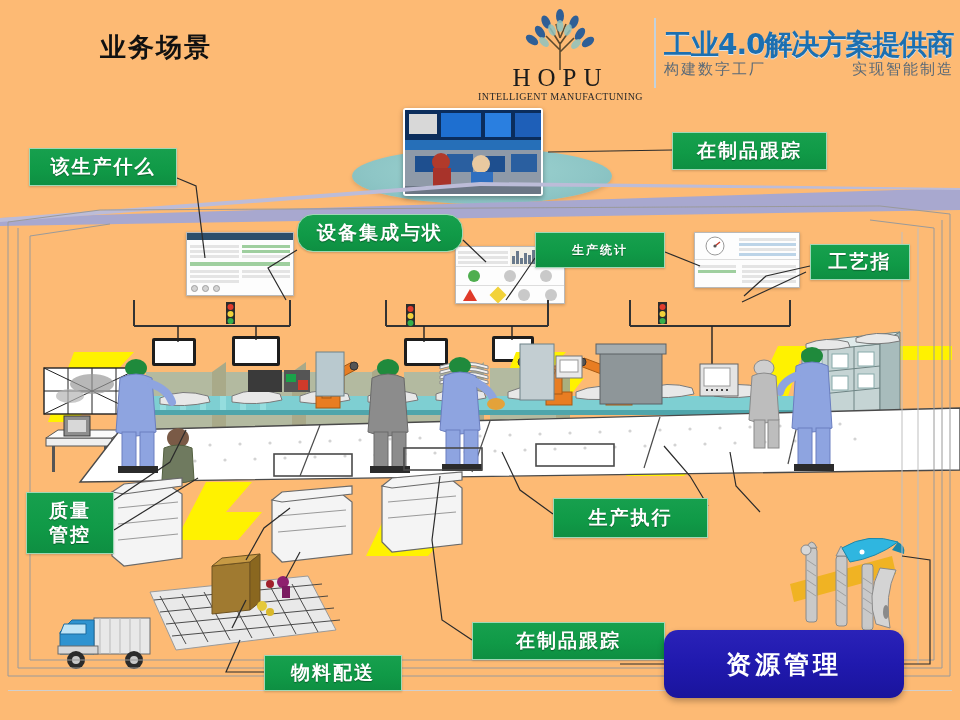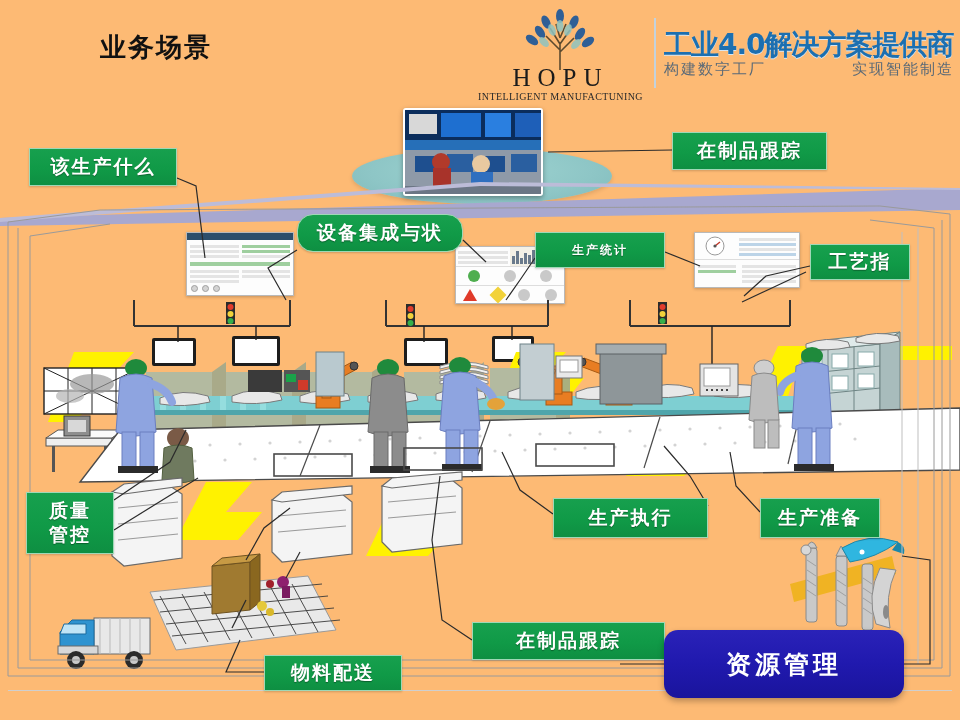--- a/index.html
+++ b/index.html
@@ -752,23 +752,20 @@
 
   <div class="tag two-line" style="left:26px;top:492px;width:88px;height:62px;font-size:19px;">
     <span>质量</span>
     <span>管控</span>
   </div>
 
   <div class="tag" style="left:553px;top:498px;width:155px;height:40px;font-size:19px;">
     <span>生产执行</span>
   </div>
 
-  <div class="tag" style="left:760px;top:498px;width:120px;height:40px;font-size:19px;">
-    <span>生产准备</span>
-  </div>
 
   <div class="tag" style="left:264px;top:655px;width:138px;height:36px;font-size:19px;">
     <span>物料配送</span>
   </div>
 
   <div class="tag" style="left:472px;top:622px;width:193px;height:38px;font-size:19px;text-align:right;">
     <span>在制品跟踪</span>
   </div>
 
   <div class="tag-blue" style="left:664px;top:630px;width:240px;height:68px;">

